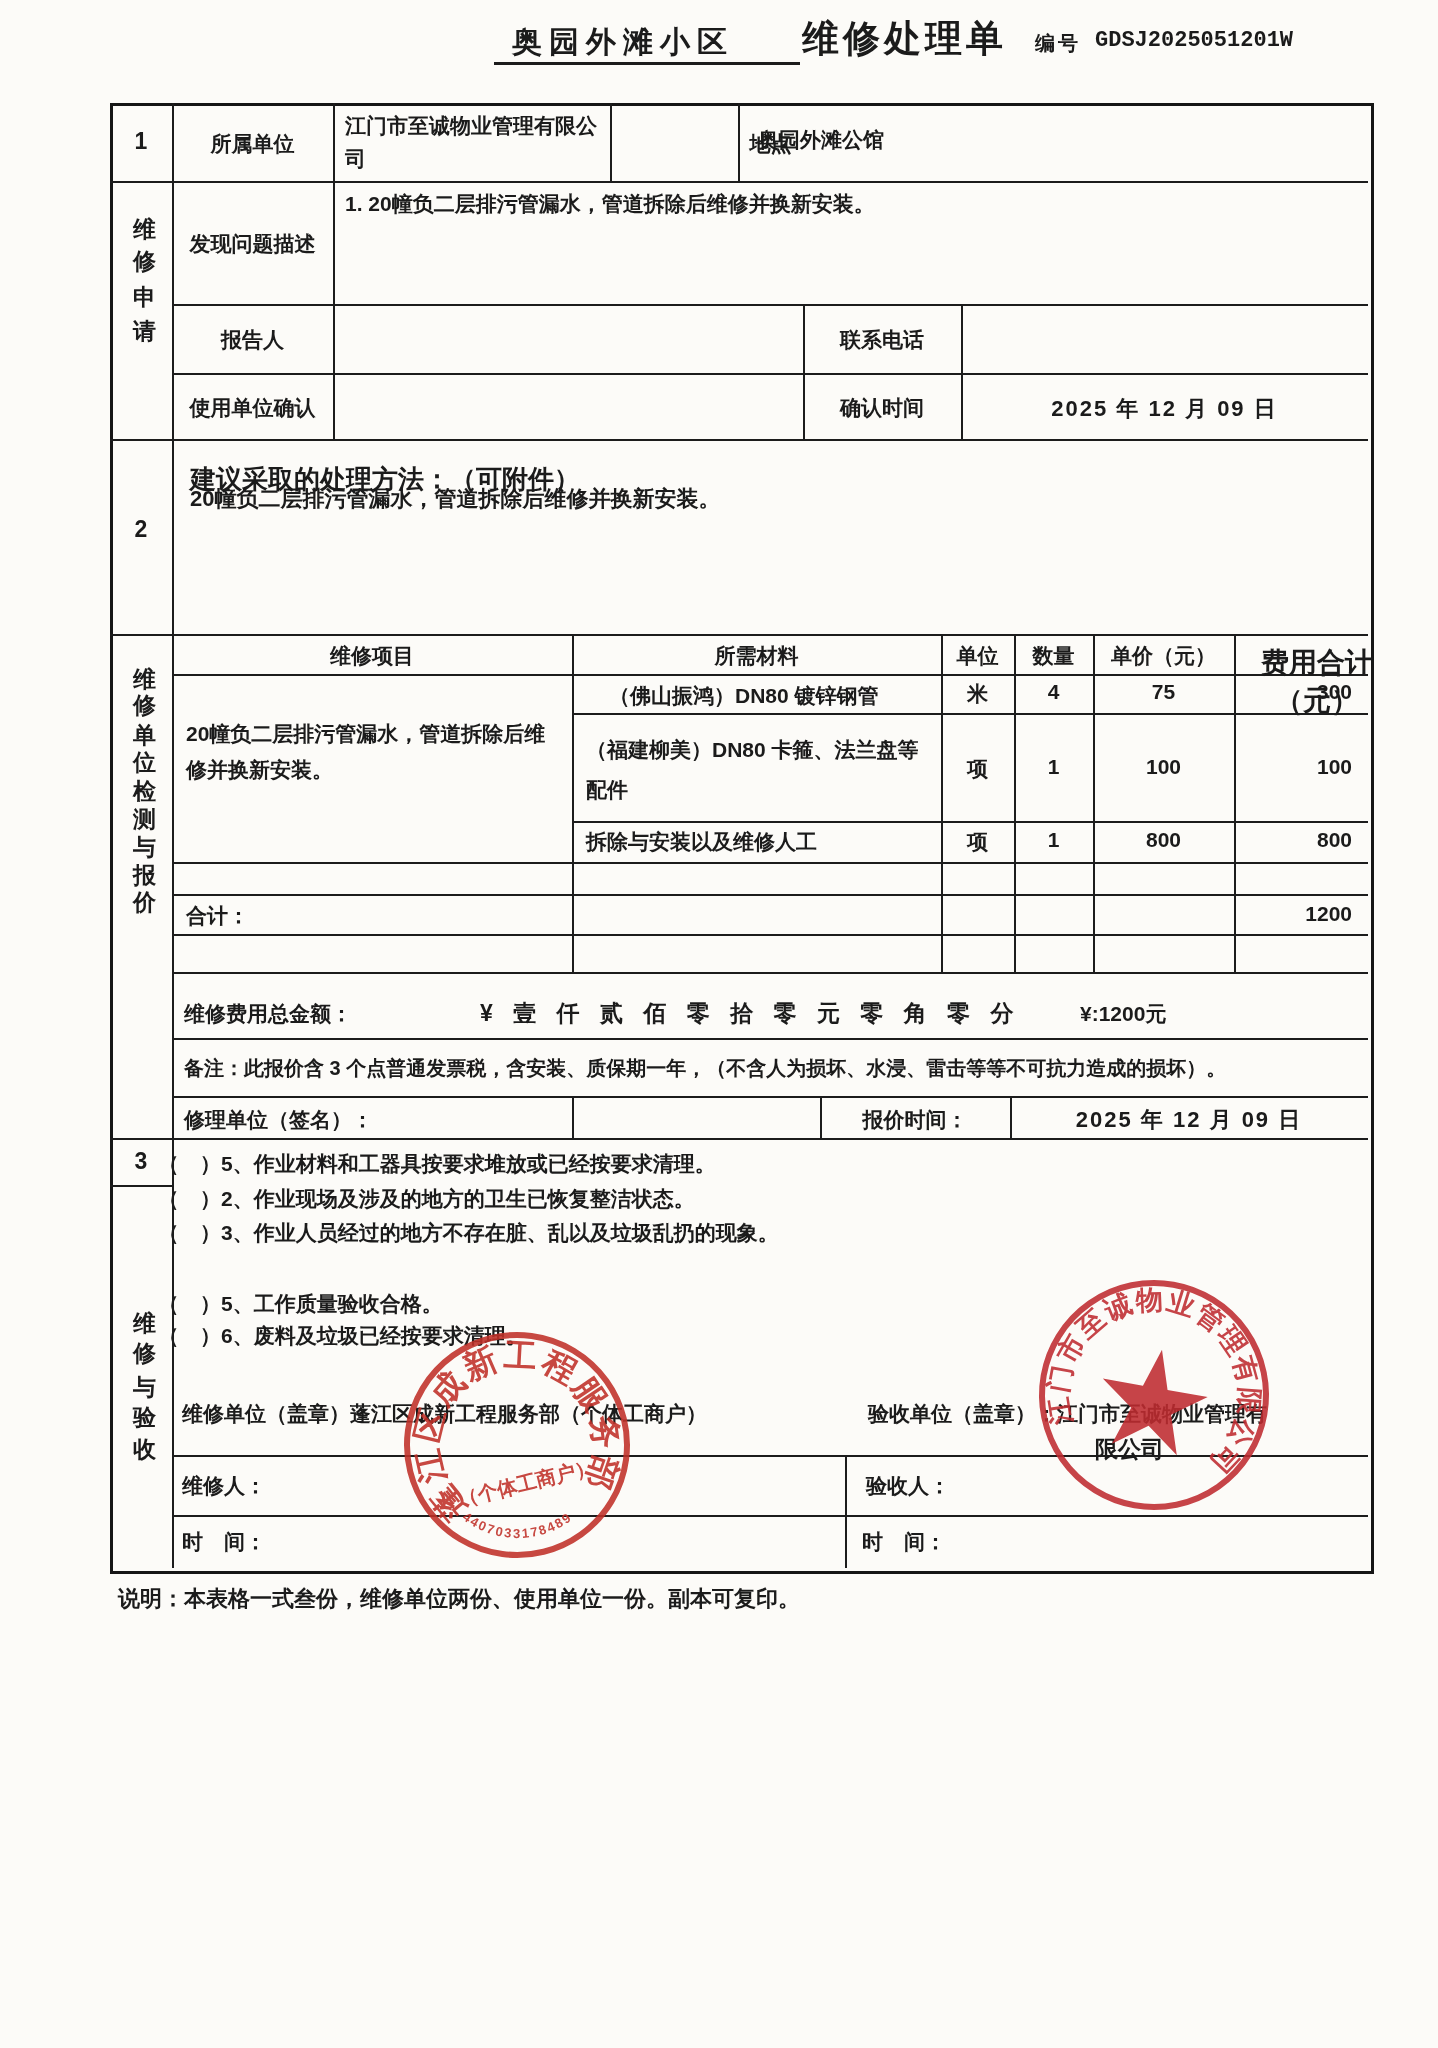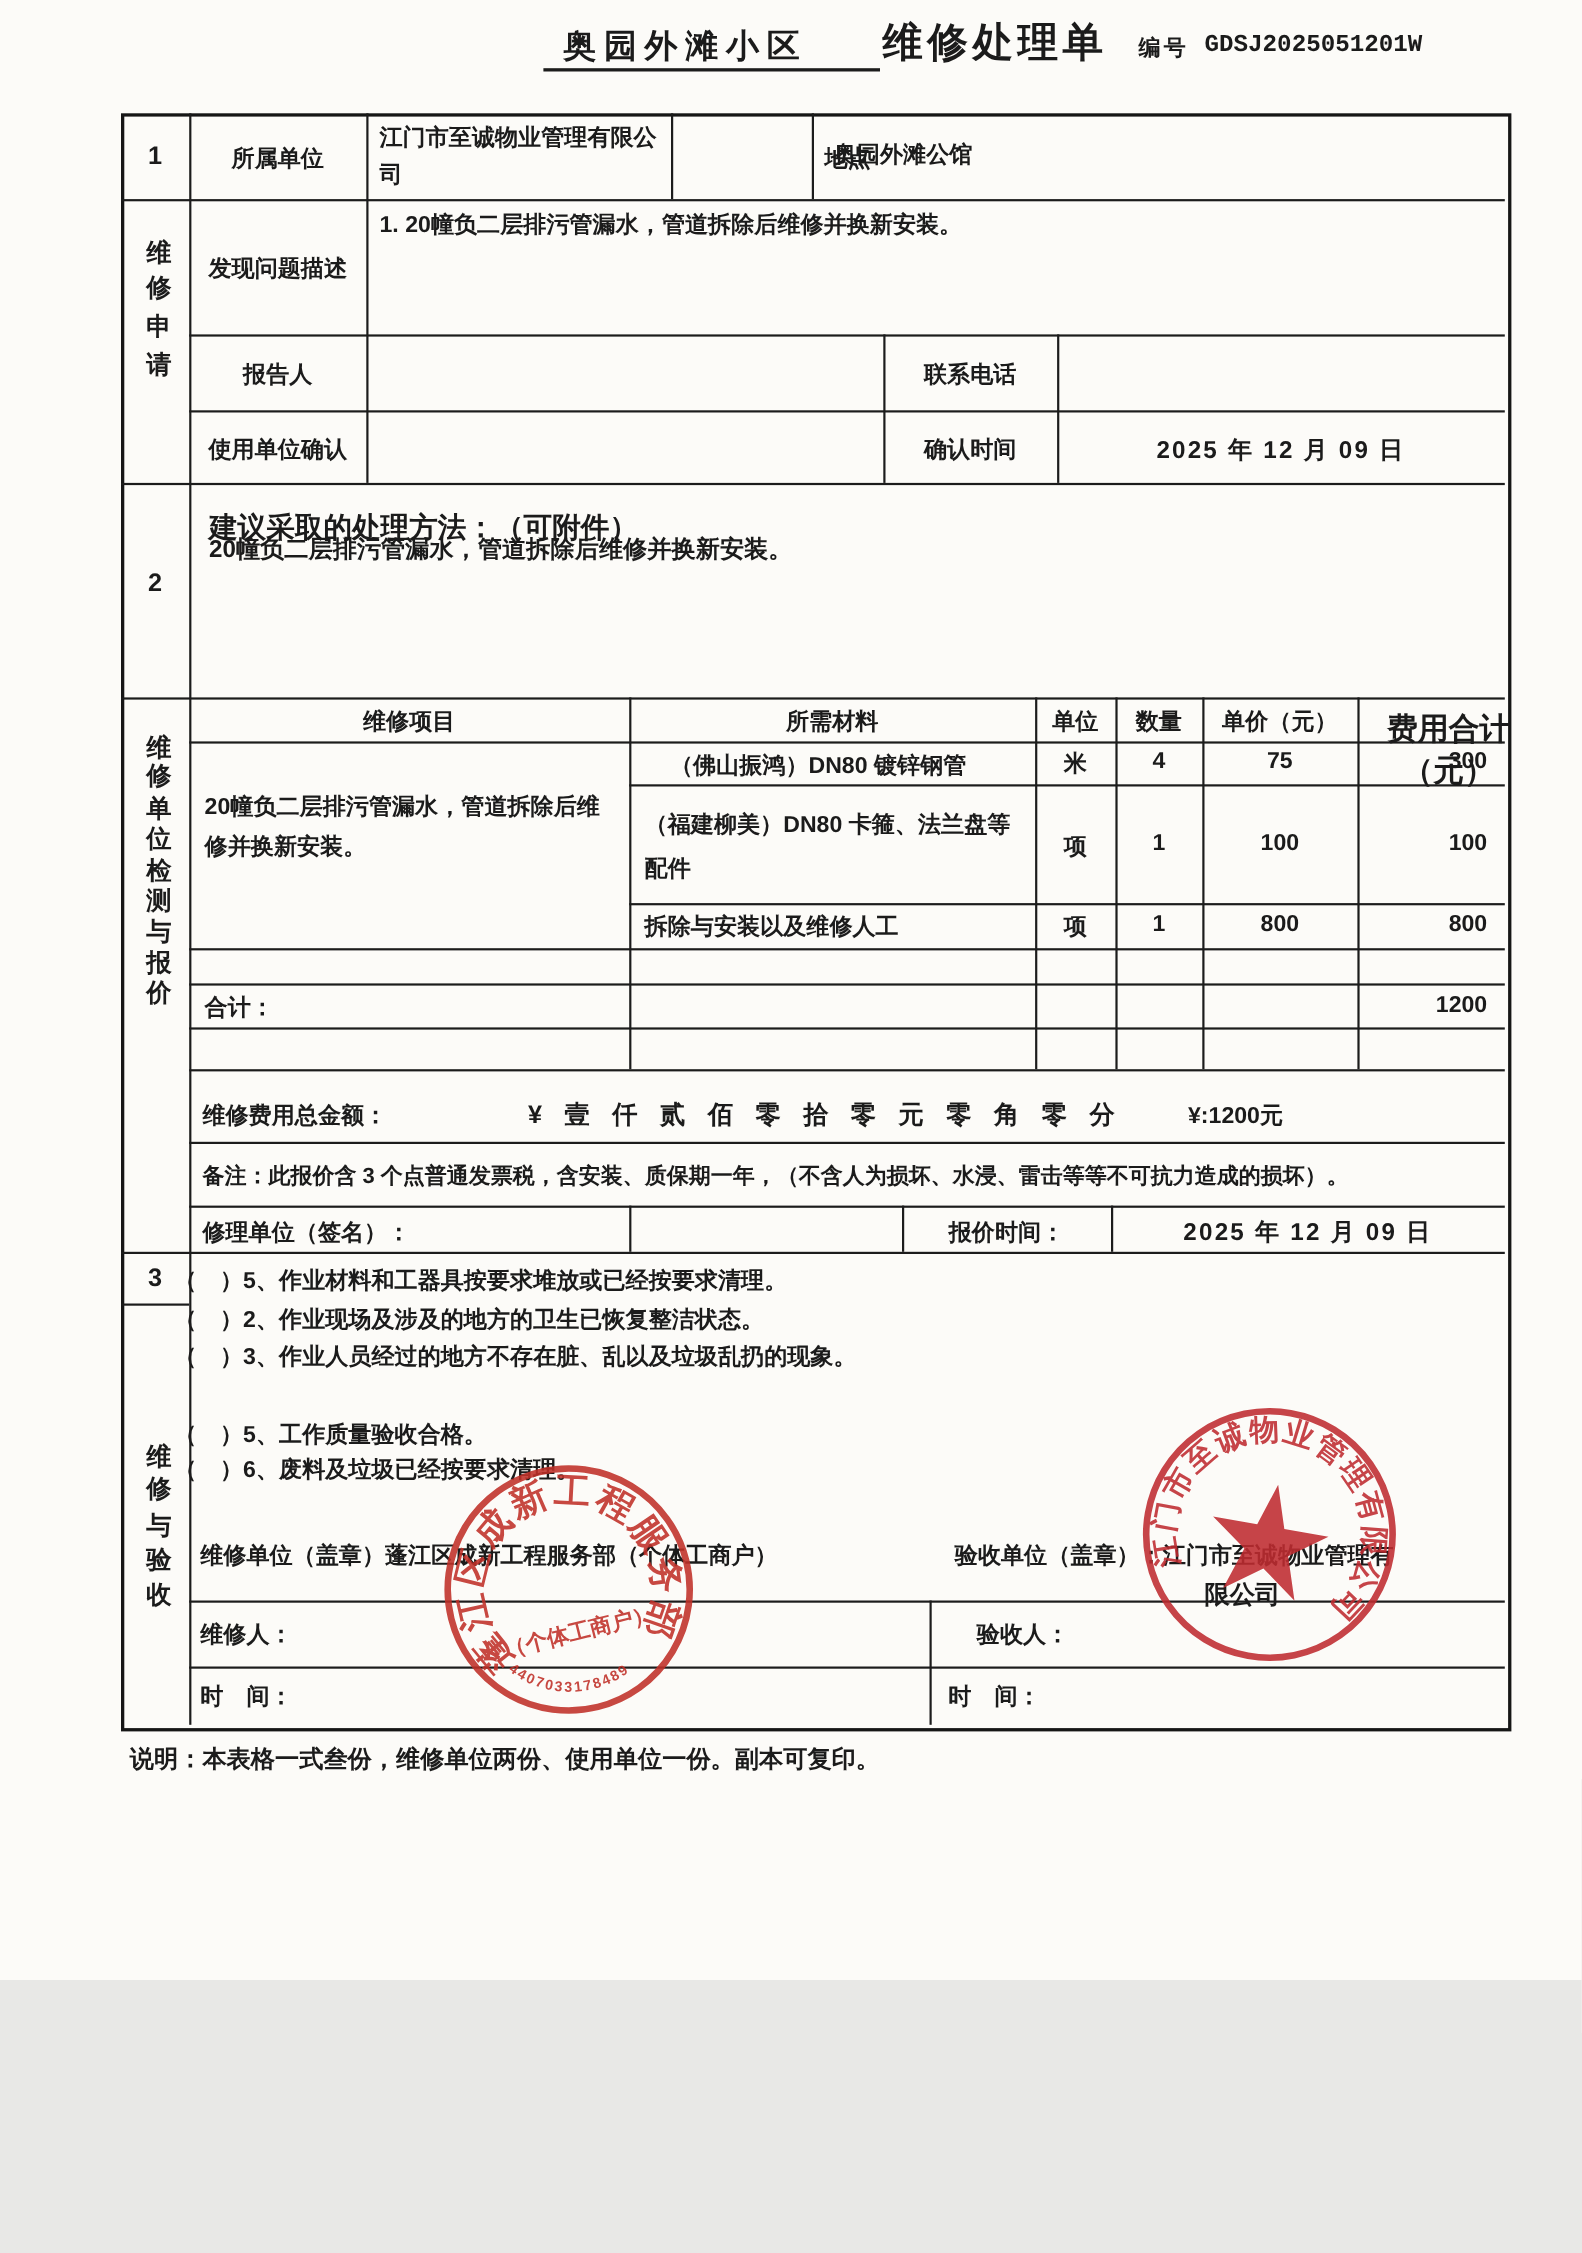--- a/index.html
+++ b/index.html
@@ -1,16 +1,16 @@
 <!DOCTYPE html>
 <html><head>
 <meta charset="utf-8">
 <style>
   html,body{margin:0;padding:0;background:#e8e8e6;}
-  .page{position:relative;width:1438px;height:1800px;background:#fcfbf8;overflow:hidden;
+  .page{position:relative;width:1438px;height:2048px;background:#fcfbf8;overflow:hidden;
         font-family:"Liberation Sans","DejaVu Sans",sans-serif;color:#181818;}
   .t{position:absolute;font-weight:700;color:#1b1b1b;}
   .nw{white-space:nowrap;}
   .ctr{text-align:center;}
   .rt{text-align:right;}
   .hl{position:absolute;background:#1c1c1c;height:2px;}
   .vl{position:absolute;background:#1c1c1c;width:2px;}
   .frame{position:absolute;border:3px solid #161616;}
   .vside{position:absolute;writing-mode:vertical-lr;text-orientation:upright;font-weight:700;color:#1b1b1b;}
   .stamp{position:absolute;opacity:0.88;}
@@ -137,21 +137,21 @@
   <div class="t nw" style="left:158px;top:1185px;font-size:21px;text-align:right;">（　）2、作业现场及涉及的地方的卫生已恢复整洁状态。</div>
   <div class="t nw" style="left:158px;top:1219px;font-size:21px;">（　）3、作业人员经过的地方不存在脏、乱以及垃圾乱扔的现象。</div>
   <div class="t nw" style="left:158px;top:1290px;font-size:21px;">（　）5、工作质量验收合格。</div>
   <div class="t nw" style="left:158px;top:1322px;font-size:21px;">（　）6、废料及垃圾已经按要求清理。</div>
 
   <div class="t nw" style="left:182px;top:1400px;font-size:21px;">维修单位（盖章）蓬江区成新工程服务部（个体工商户）</div>
   <div class="t nw" style="left:868px;top:1400px;font-size:21px;">验收单位（盖章）：江门市至诚物业管理有</div>
   <div class="t nw" style="left:1095px;top:1434px;font-size:23px;">限公司</div>
 
   <div class="t nw" style="left:182px;top:1472px;font-size:21px;">维修人：</div>
-  <div class="t nw" style="left:888px;top:1472px;font-size:21px;">验收人：</div>
+  <div class="t nw" style="left:866px;top:1472px;font-size:21px;">验收人：</div>
   <div class="t nw" style="left:182px;top:1528px;font-size:21px;">时　间：</div>
   <div class="t nw" style="left:862px;top:1528px;font-size:21px;">时　间：</div>
 
   <div class="t nw" style="left:118px;top:1584px;font-size:22px;">说明：本表格一式叁份，维修单位两份、使用单位一份。副本可复印。</div>
 
   <svg class="stamp" style="left:387px;top:1315px;transform:rotate(-14deg);" width="260" height="260" viewBox="0 0 260 260">
     <circle cx="130" cy="130" r="110" fill="none" stroke="#c03028" stroke-width="6"></circle>
     <defs>
       <path id="arcL" d="M130,208 a78,78 0 1 1 0.1,0"></path>
       <path id="arcLb" d="M42,152 a90,90 0 0 0 176,0"></path>

